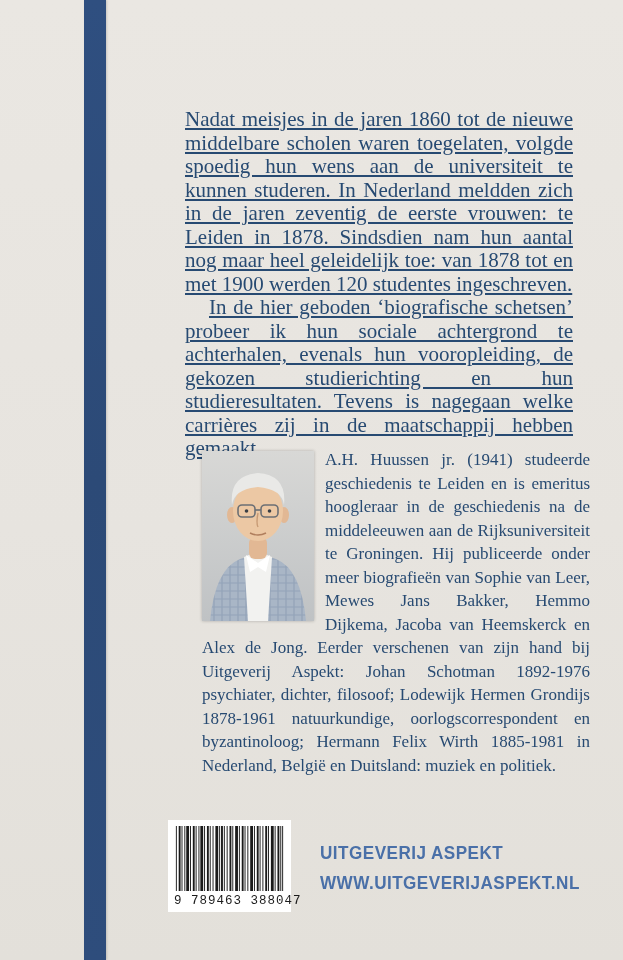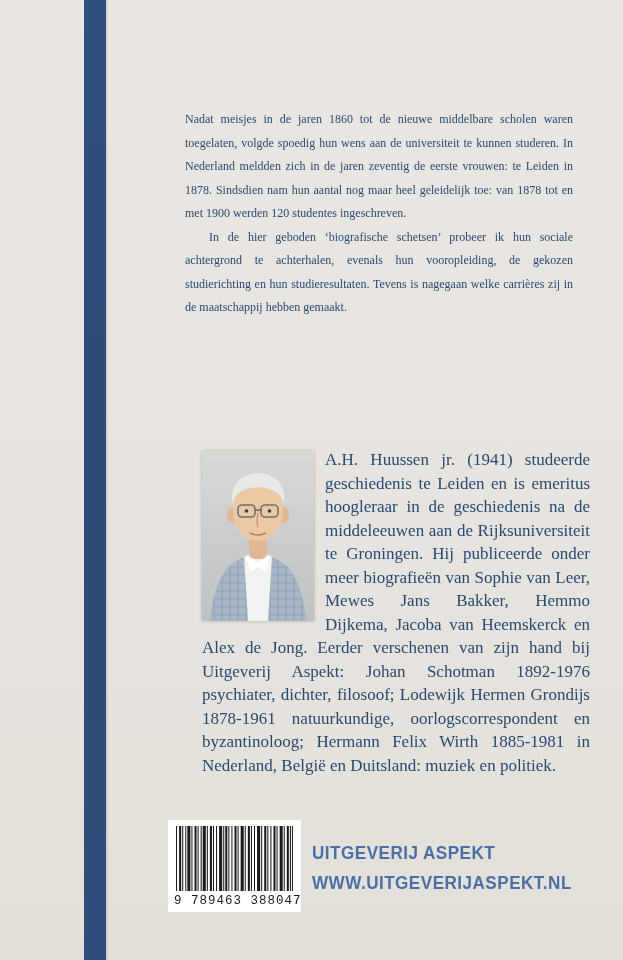--- a/index.html
+++ b/index.html
@@ -18,23 +18,24 @@
     left: 84px; top: 0;
     width: 22px; height: 100%;
     background: linear-gradient(180deg, #2f4f80 0%, #2c4a77 50%, #2e4d7c 100%);
     box-shadow: 1px 0 2px rgba(0,0,0,0.15);
   }
   .synopsis {
     position: absolute;
     left: 185px; top: 108px;
     width: 388px;
     color: #274a72;
-    font-size: 12px;
+    font-size: 21px;
     line-height: 23.5px;
     text-align: justify;
+    text-decoration: underline;
   }
   .synopsis p { margin: 0; }
   .synopsis p.indent { text-indent: 24px; }
   .bio {
     position: absolute;
     left: 202px; top: 448px;
     width: 388px;
     color: #274a72;
     font-size: 17px;
     line-height: 23.5px;
@@ -45,41 +46,41 @@
     float: left;
     width: 112px; height: 170px;
     margin: 3px 11px 4px 0;
     box-shadow: 0 0 3px rgba(0,0,0,0.25);
     background: #cfd1d0;
   }
   .photo svg { display: block; }
   .barcode-box {
     position: absolute;
     left: 168px; top: 820px;
-    width: 133px; height: 92px;
+    width: 123px; height: 92px;
     background: #ffffff;
     box-sizing: border-box;
     padding: 6px 6px 4px 6px;
     display: flex;
     flex-direction: column;
     align-items: stretch;
   }
   .barcode-box svg { flex: 1 1 auto; width: 100%; }
   .isbn {
     margin-top: 3px;
     text-align: center;
     font-family: "Liberation Mono", "DejaVu Sans Mono", monospace;
     font-size: 12.5px;
     letter-spacing: 1px;
     color: #1b1b1b;
     white-space: nowrap;
   }
   .publisher {
     position: absolute;
-    left: 312px; top: 838px;
+    left: 320px; top: 838px;
     color: #4a70a8;
     font-family: "Liberation Sans", sans-serif;
     font-weight: bold;
     letter-spacing: 0.5px;
   }
   .publisher .pub-name {
     font-size: 18px;
     line-height: 30px;
     transform: scaleX(0.95);
     transform-origin: left;

